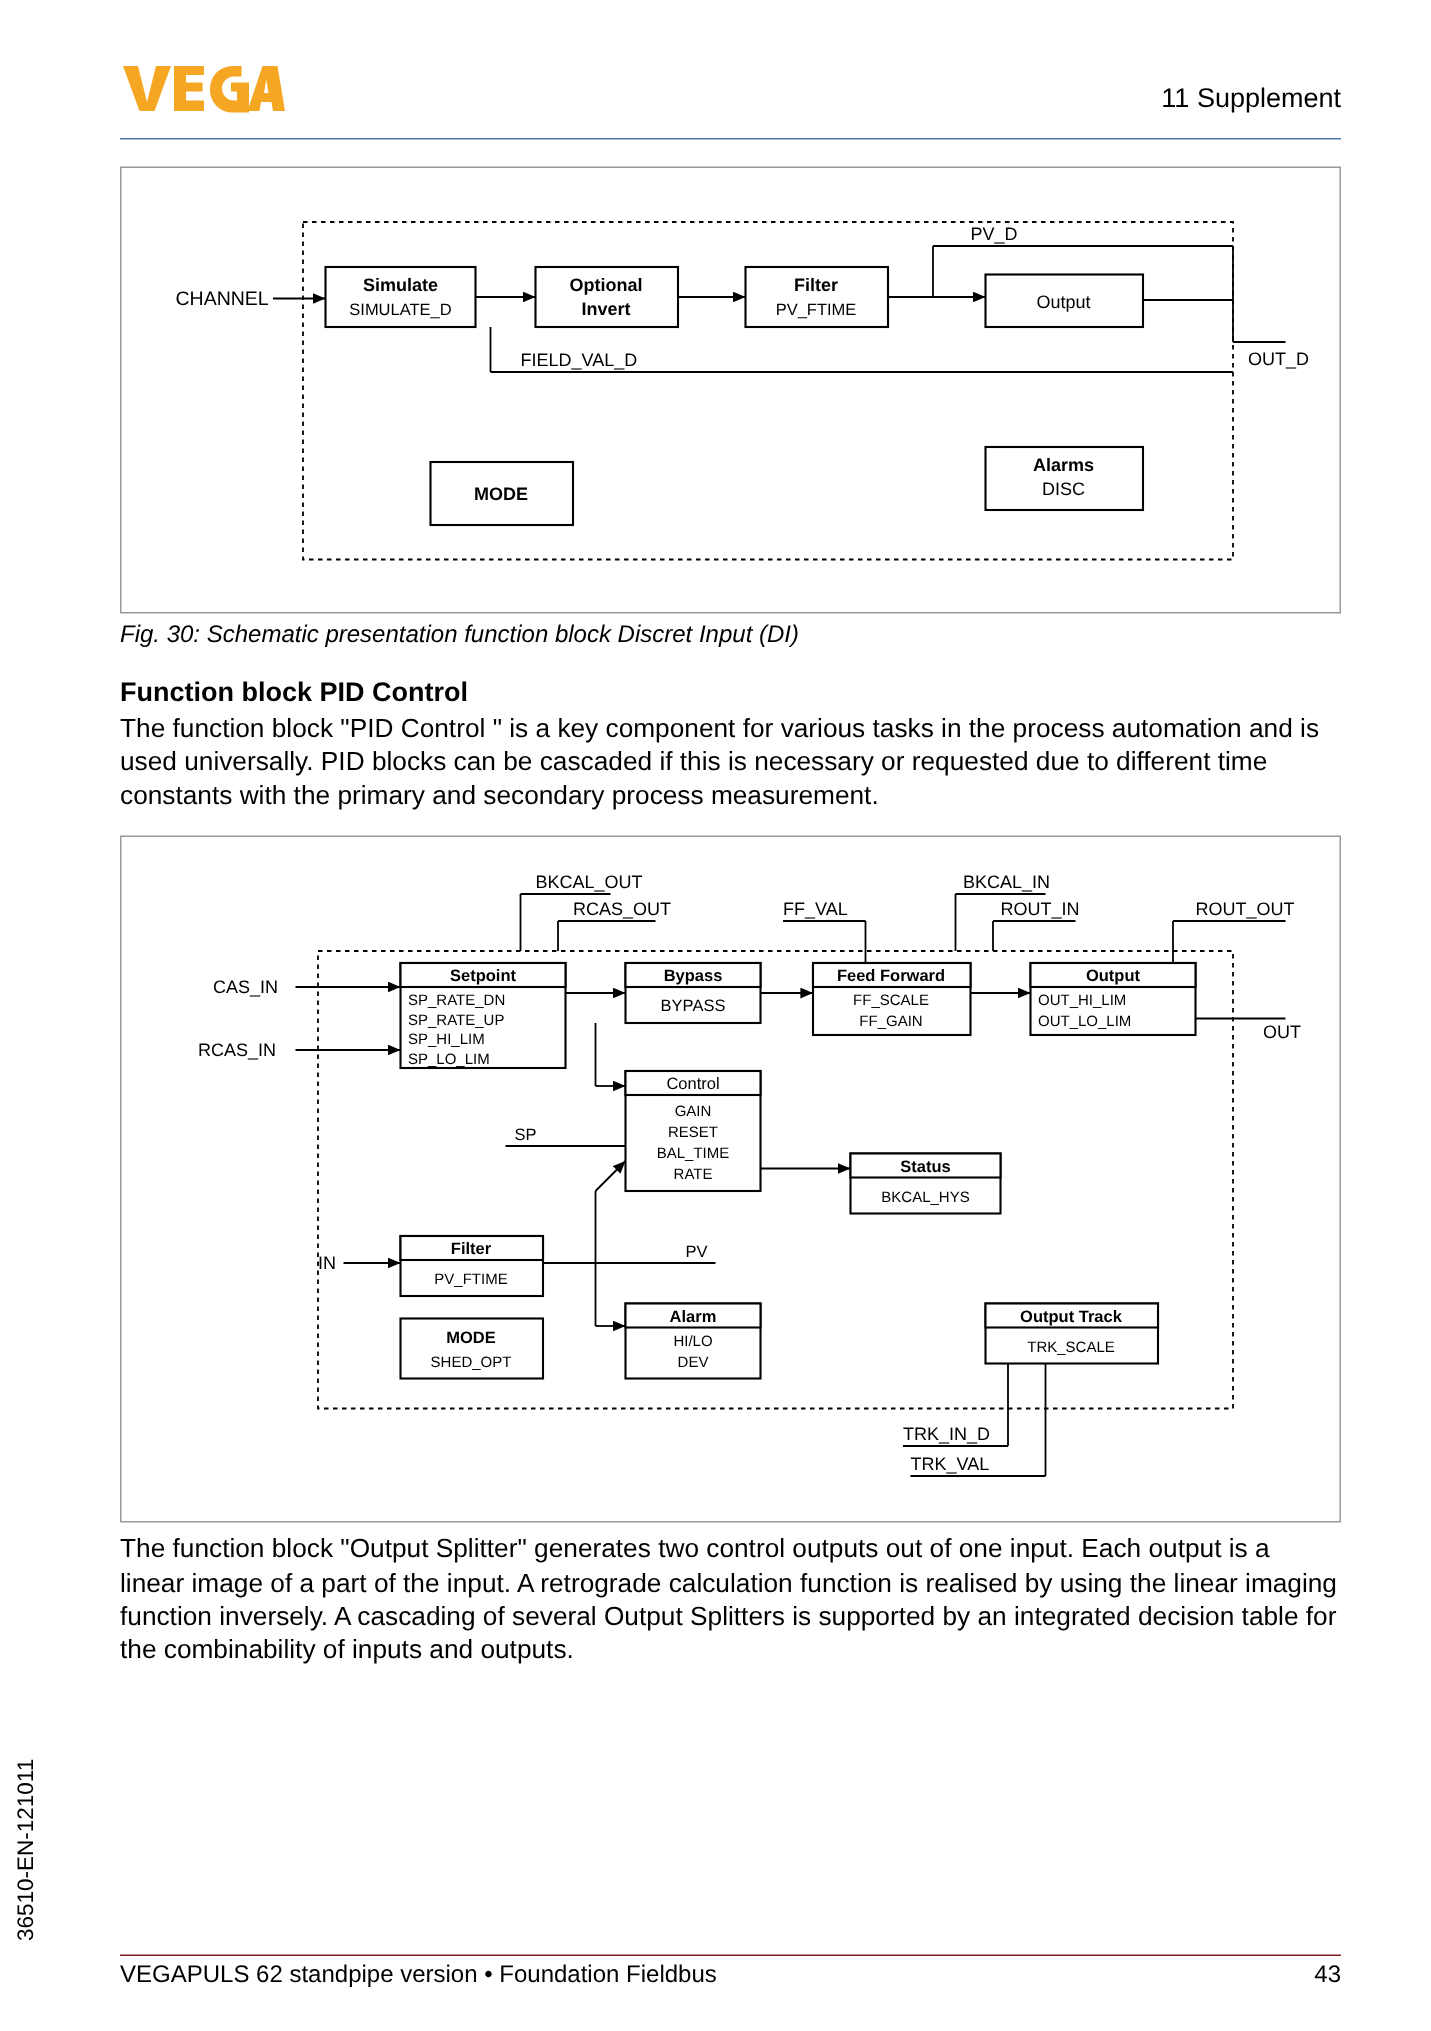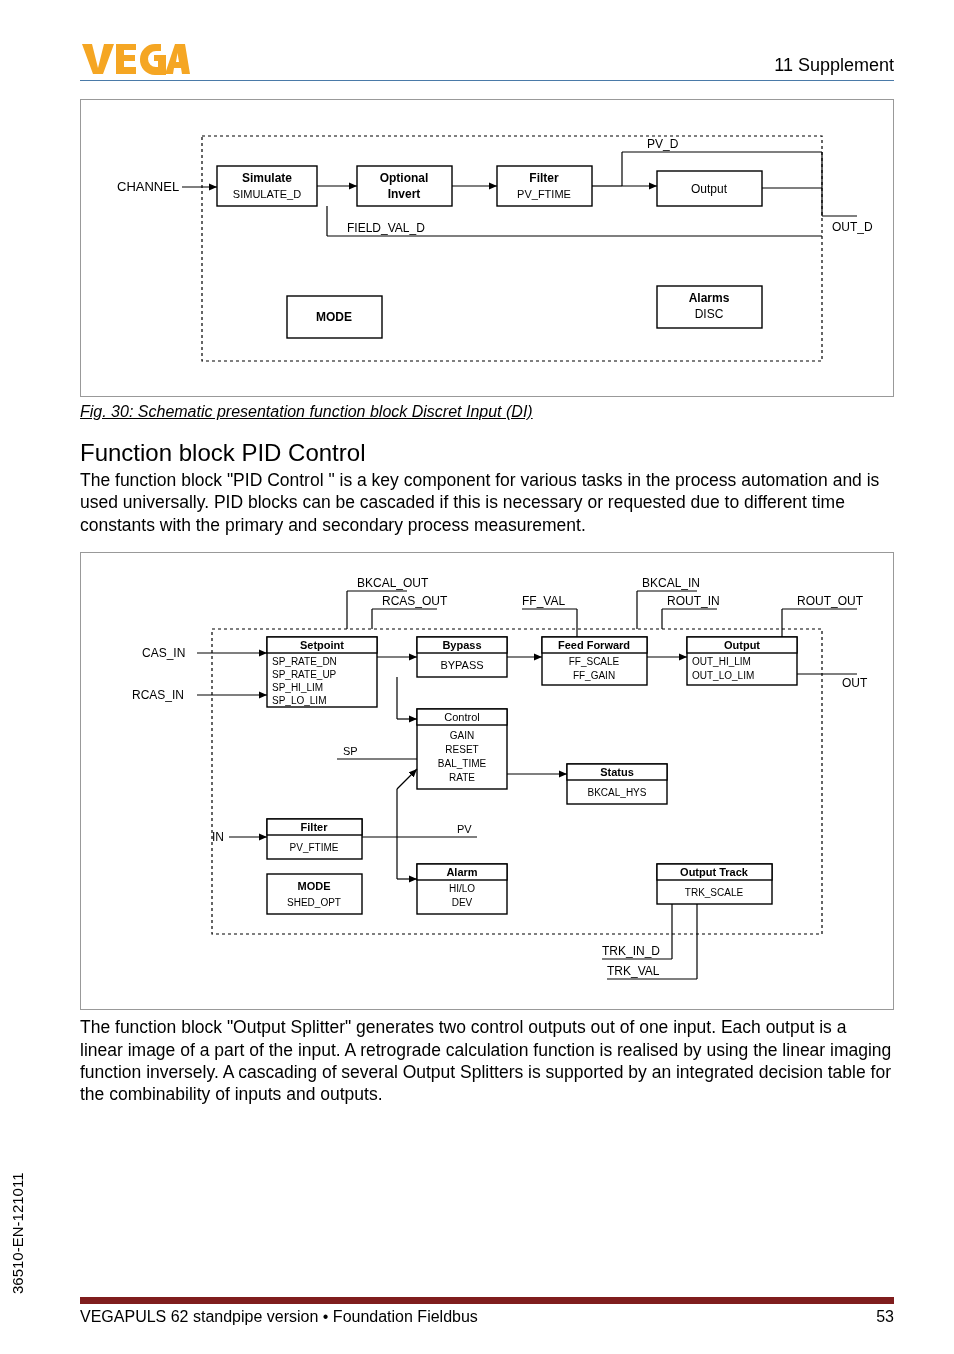--- a/index.html
+++ b/index.html
@@ -12,21 +12,21 @@
     color: #000;
   }
   .page {
     padding: 40px 60px 40px 80px;
   }
   .header {
     display: flex;
     justify-content: space-between;
     align-items: flex-end;
     border-bottom: 1px solid #4a7aa8;
-    padding-bottom: 4px;
+    padding-bottom: 16px;
     margin-bottom: 18px;
   }
   .logo {
     display: flex;
     align-items: center;
   }
   .supplement {
     font-size: 18px;
     color: #000;
   }
@@ -34,25 +34,24 @@
     border: 1px solid #999;
     padding: 16px 16px 20px 16px;
     margin-bottom: 6px;
     text-align: center;
   }
   .figure-box svg { display: block; margin: 0 auto; }
   .caption {
     font-style: italic;
     font-size: 16px;
     margin-bottom: 18px;
-    text-decoration: underline;
   }
   .section-title {
-    font-weight: normal;
-    font-size: 24px;
+    font-weight: bold;
+    font-size: 18px;
     margin-bottom: 2px;
   }
   .body-text {
     font-size: 17.5px;
     line-height: 1.28;
     margin-bottom: 16px;
   }
   .body-text .ital { }
   .side-label {
     position: absolute;
@@ -60,21 +59,21 @@
     bottom: 60px;
     transform: rotate(-90deg);
     transform-origin: left bottom;
     font-size: 15px;
   }
   .footer {
     position: absolute;
     bottom: 28px;
     left: 80px;
     right: 60px;
-    border-top: 7px solid #7f1d1d;
+    border-top: 1px solid #7f1d1d;
     display: flex;
     justify-content: space-between;
     padding-top: 4px;
     font-size: 16px;
   }
   .diag-box { fill: #fff; stroke: #000; stroke-width: 1.4; }
   .diag-text { font-family: Arial, sans-serif; fill: #000; }
   .diag-text-b { font-family: Arial, sans-serif; font-weight: bold; fill: #000; }
   .diag-line { stroke: #000; stroke-width: 1.2; fill: none; }
   .diag-dot { stroke: #000; stroke-width: 1.2; fill: none; stroke-dasharray: 3 3; }
@@ -280,14 +279,14 @@
   <div class="body-text">
     <span>The function block "</span><span class="ital">Output Splitter</span><span>" generates two control outputs out of one input. Each output is a linear image of a part of the input. A retrograde calculation function is realised by using the linear imaging function inversely. A cascading of several Output Splitters is supported by an integrated decision table for the combinability of inputs and outputs.</span>
   </div>
 
 </div>
 
 <div class="side-label">36510-EN-121011</div>
 
 <div class="footer">
   <span>VEGAPULS 62 standpipe version • Foundation Fieldbus</span>
-  <span>53</span>
+  <span>43</span>
 </div>
 
 </body></html>

